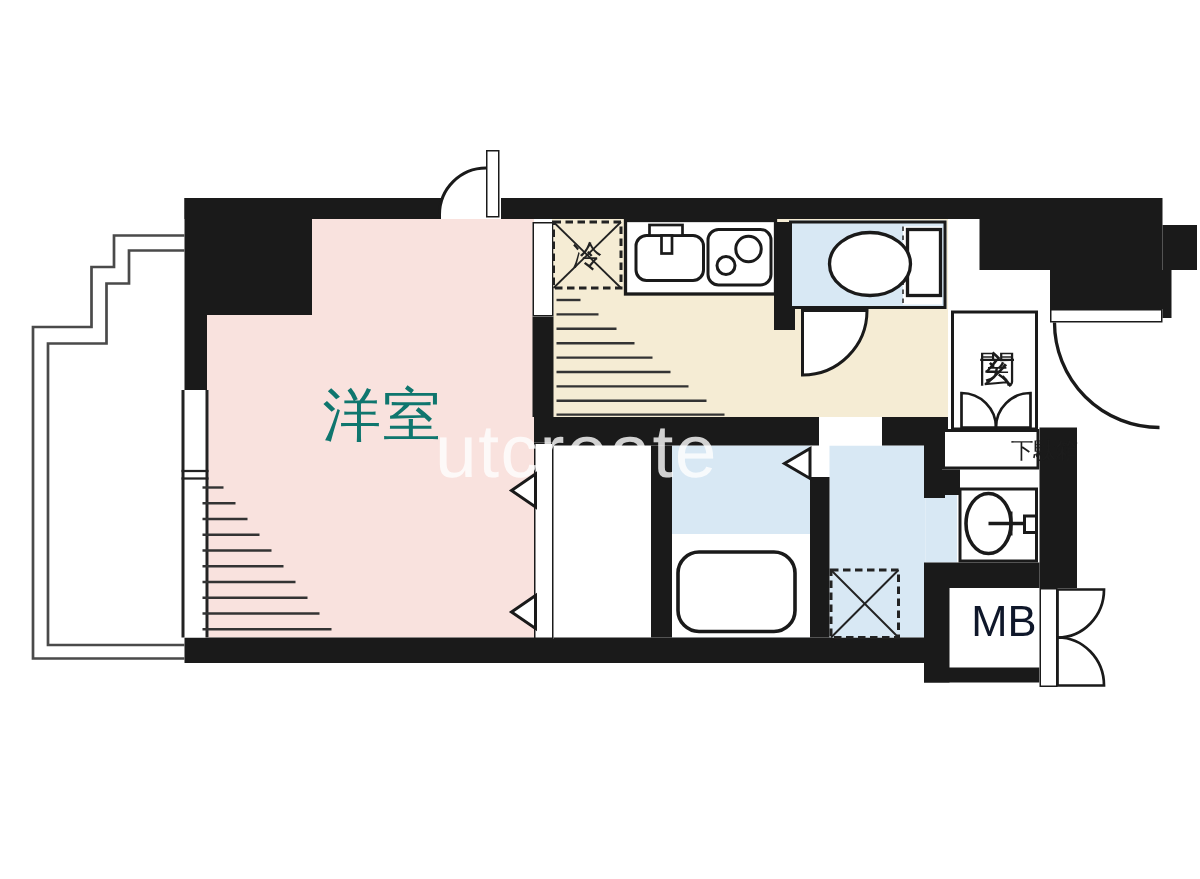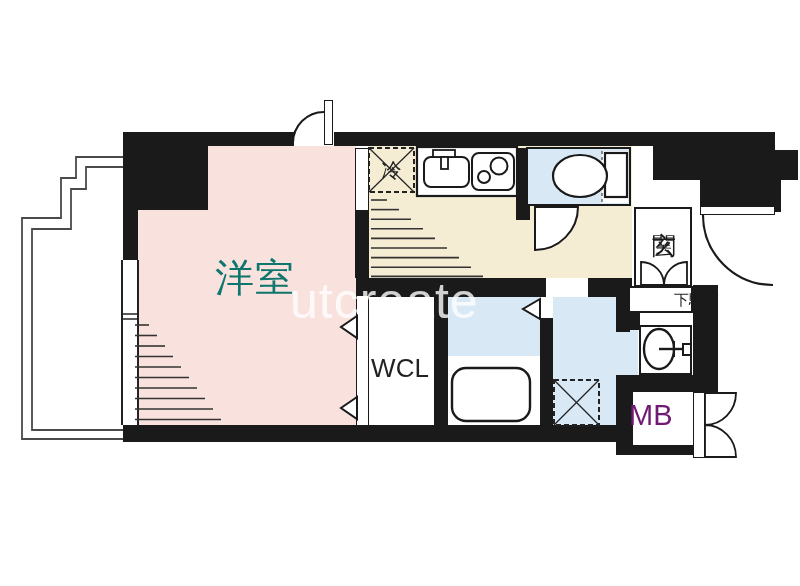--- a/index.html
+++ b/index.html
@@ -11,21 +11,21 @@
   .f-pink{background:var(--western-room,#f9e2de);}
   .f-beige{background:var(--kitchen-hall,#f5ecd4);}
   .f-blue{background:var(--wet-area,#d8e8f4);}
   .f-white{background:#fff;}
   .door-col{position:absolute;background:#fff;border:1.5px solid #1a1a1a;box-sizing:border-box;}
   .box2{position:absolute;background:#fff;border:2px solid #1a1a1a;box-sizing:border-box;}
   .svg-layer{position:absolute;left:0;top:0;pointer-events:none;}
   .lbl{position:absolute;color:#0f766e;}
   .lbl-room{font-size:39px;line-height:1.42;text-align:center;letter-spacing:1px;}
   .lbl-wcl{font-size:26px;text-align:center;letter-spacing:0px;color:#222;}
-  .lbl-mb{font-size:29px;text-align:left;color:#701a75;}
+  .lbl-mb{font-size:29px;text-align:right;color:#0f172a;}
   .lbl-genkan{writing-mode:vertical-rl;font-size:24px;letter-spacing:3px;color:#1c1c1c;}
   .lbl-shoe{font-size:15px;text-align:center;color:#1c1c1c;}
   .lbl-rei{font-size:20px;display:flex;align-items:center;justify-content:center;color:#222;}
   .watermark{position:absolute;font-size:50px;font-weight:500;letter-spacing:1px;
              color:var(--watermark,#ffffff);opacity:.8;}
 </style>
 </head>
 <body>
 
 <div class="plan">
@@ -169,20 +169,19 @@
 
     <g fill="#fff" stroke="#1a1a1a" stroke-width="1.8">
       <path d="M705,393 L736,393 A31,32 0 0 1 705,425 Z"></path>
       <path d="M705,457 L736,457 A31,32 0 0 0 705,425 Z"></path>
     </g>
   </svg>
 
   <div class="lbl lbl-room" style="left:176px;top:250px;width:158px;">
     <div>洋室</div>
   </div>
-  <div class="lbl lbl-wcl" style="left:367px;top:353px;width:66px;">WCL</div>
   <div class="lbl lbl-mb" style="left:629px;top:399px;width:62px;">MB</div>
   <div class="lbl lbl-genkan" style="left:648px;top:213px;height:58px;">玄関</div>
   <div class="lbl lbl-shoe" style="left:664px;top:291px;width:65px;">下駄箱</div>
   <div class="lbl lbl-rei abs" style="left:369px;top:148px;width:45px;height:44px;">冷</div>
 
   <div class="watermark" style="left:290px;top:272px;">utcreate</div>
 </div>
 
 </body></html>

